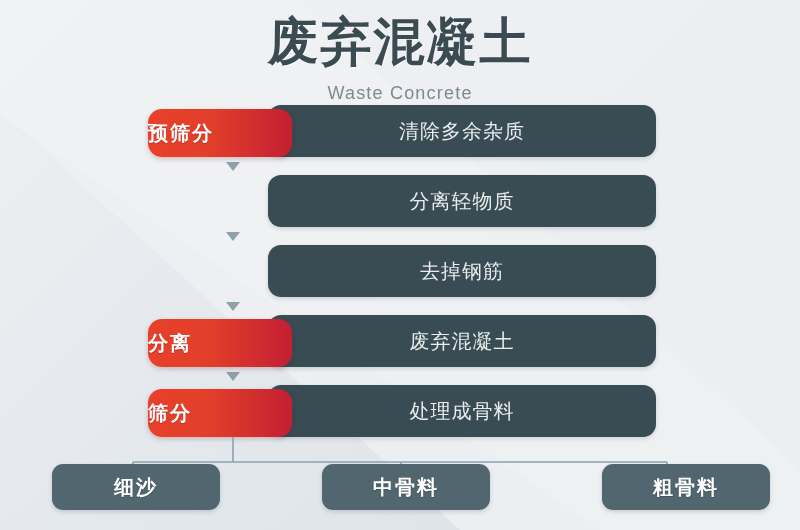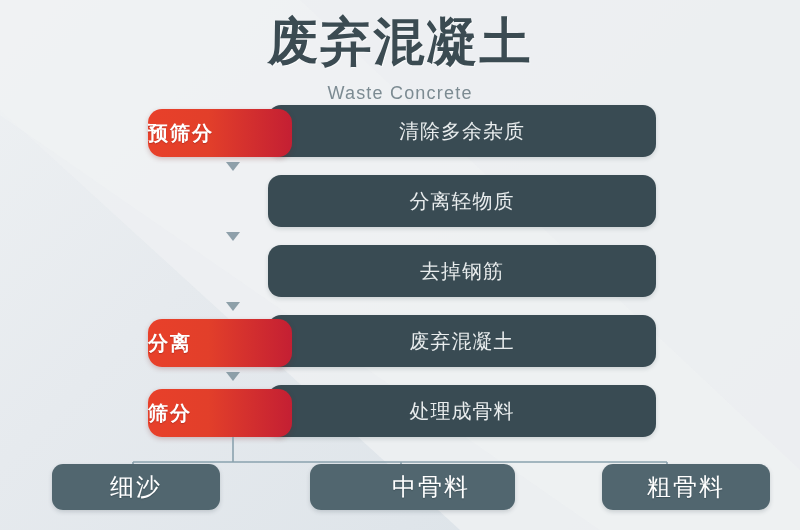--- a/index.html
+++ b/index.html
@@ -142,22 +142,22 @@
     width: 168px;
     height: 46px;
     background: #51666f;
     border-radius: 11px;
     box-shadow: 0 2px 4px rgba(60,75,85,0.2);
     display: flex;
     align-items: center;
     justify-content: center;
   }
   .out-box span {
-    font-size: 24px;
-    font-weight: normal;
+    font-size: 20px;
+    font-weight: bold;
     color: #ffffff;
     letter-spacing: 2px;
     text-shadow: 0 1px 1px rgba(40,55,62,0.4);
   }
 </style>
 </head>
 <body>
 
 <div id="infographic">
 
@@ -219,21 +219,21 @@
   </div>
 
   <svg class="connector" viewBox="0 0 800 530">
     <path d="M233,437 L233,462 M133,462 L667,462 M133,462 L133,468 M401,462 L401,468 M667,462 L667,468" stroke="#8ba2ae" stroke-width="1.6" fill="none"></path>
   </svg>
 
   <div class="outputs">
     <div class="out-box" style="left:52px;">
       <span>细沙</span>
     </div>
-    <div class="out-box" style="left:310px;padding-left:37px;">
+    <div class="out-box" style="left:322px;">
       <span>中骨料</span>
     </div>
     <div class="out-box" style="left:602px;">
       <span>粗骨料</span>
     </div>
   </div>
 
 </div>
 
 </body></html>

